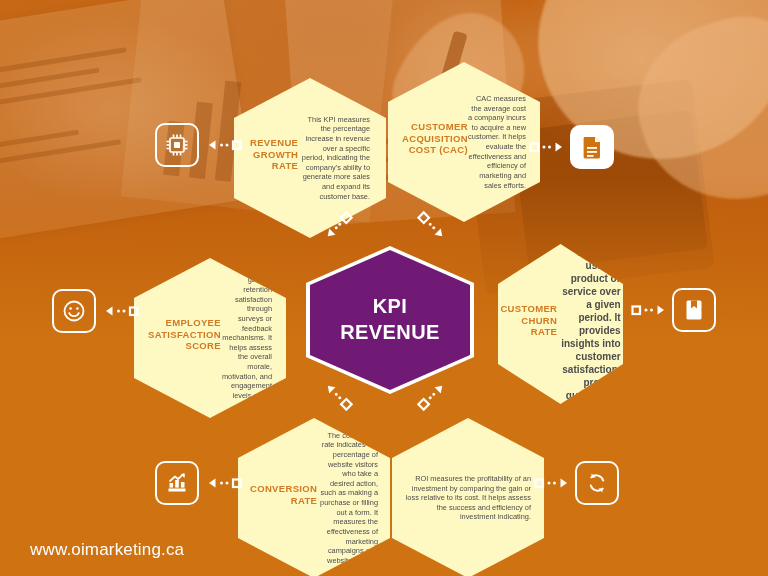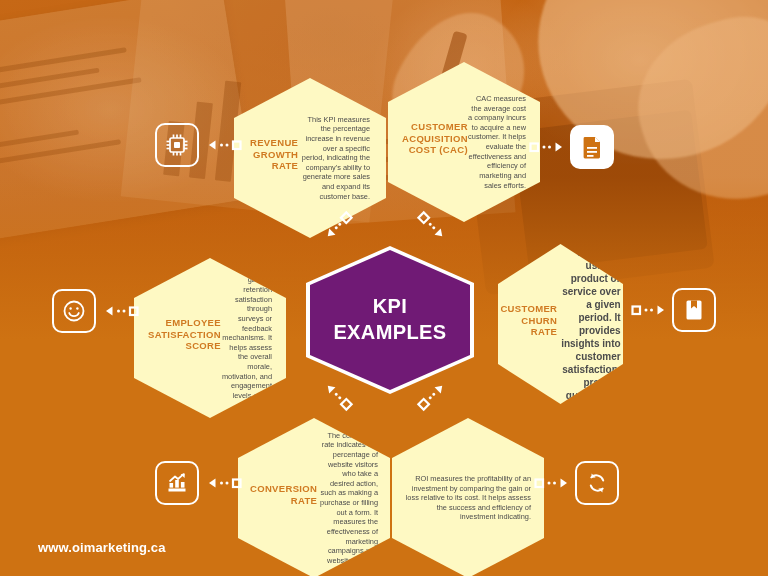--- a/index.html
+++ b/index.html
@@ -243,25 +243,25 @@
   }
   #conn-ul { left: 318px; top: 206px; }
   #conn-ur { left: 412px; top: 206px; }
   #conn-ll { left: 318px; top: 376px; }
   #conn-lr { left: 412px; top: 376px; }
   .conn-diag svg { display: block; }
 
   
   #footer-url {
     position: absolute;
-    left: 38px;
+    left: 30px;
     top: 540px;
     color: #FFFFFF;
-    font-size: 13px;
-    font-weight: bold;
+    font-size: 17px;
+    font-weight: normal;
     letter-spacing: 0.01em;
   }
 </style>
 </head>
 <body>
 
 <div id="canvas">
 
   <div class="photo-band">
     <div class="photo-base"></div>
@@ -320,21 +320,21 @@
 
   <div class="hex" id="hex-roi">
     <div class="hex-body">ROI measures the profitability of an investment by comparing the gain or loss relative to its cost. It helps assess the success and efficiency of investment indicating.</div>
   </div>
 
   <div id="hex-center">
     <div class="center-outline"></div>
     <div class="center-fill">
       <div class="center-label">
         <span>KPI</span><br>
-        <span>EXAMPLES</span>
+        <span>REVENUE</span>
       </div>
     </div>
   </div>
 
   <div class="icon-tile outline" id="icon-chip">
     <svg width="26" height="26" viewBox="0 0 26 26" fill="none" stroke="#FFFFFF" stroke-width="1.7">
       <rect x="6" y="6" width="14" height="14" rx="1.6"></rect>
       <rect x="10" y="10" width="6" height="6" rx="0.8" fill="#FFFFFF" stroke="none"></rect>
       <line x1="9.5" y1="2.5" x2="9.5" y2="6"></line>
       <line x1="13" y1="2.5" x2="13" y2="6"></line>

